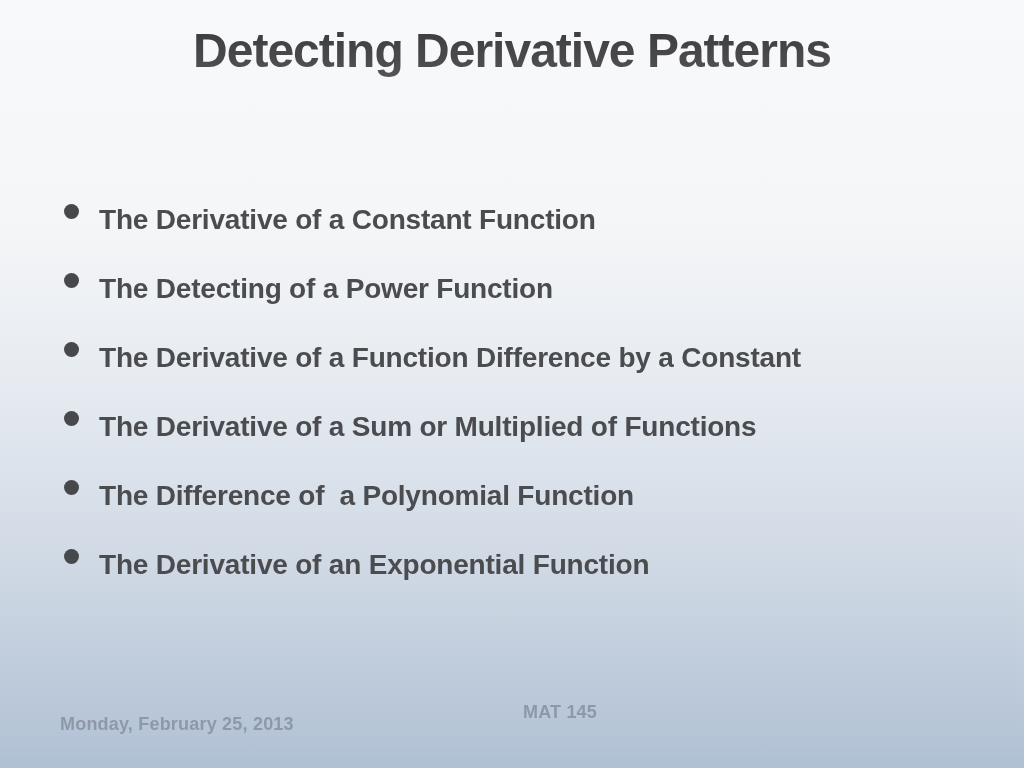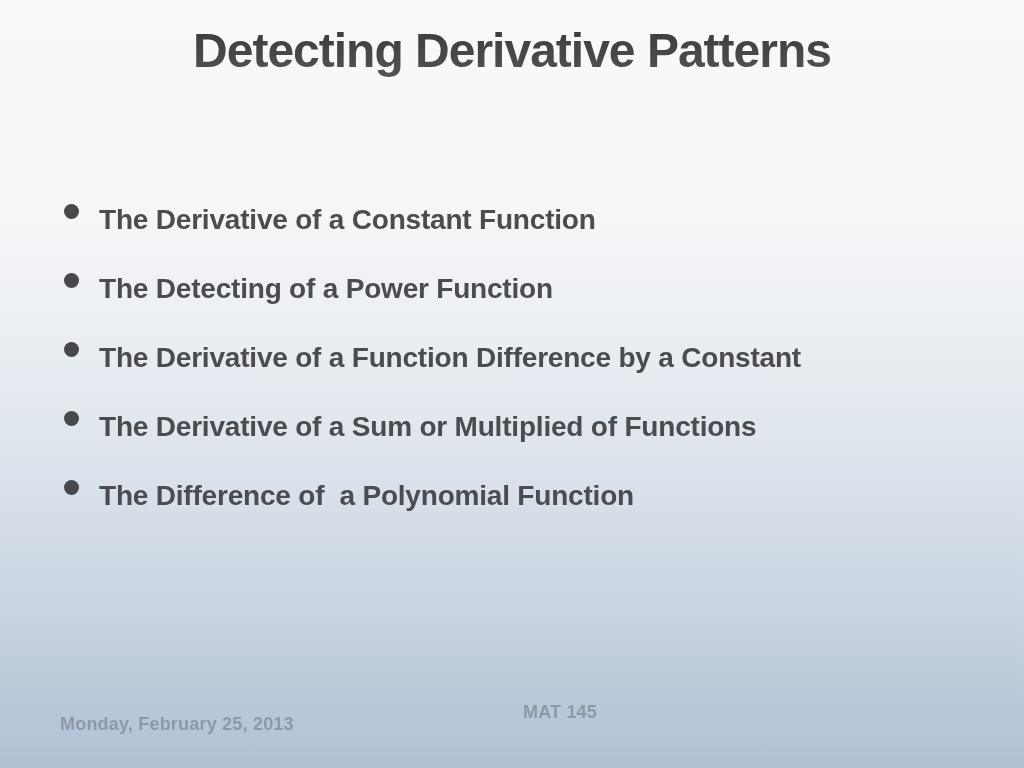--- a/index.html
+++ b/index.html
@@ -111,18 +111,22 @@
       <span class="bullet-text">The Derivative of a Function Difference by a Constant</span>
     </li>
     <li>
       <span class="dot"></span>
       <span class="bullet-text">The Derivative of a Sum or Multiplied of Functions</span>
     </li>
     <li>
       <span class="dot"></span>
       <span class="bullet-text">The Difference of  a Polynomial Function</span>
     </li>
+    <li>
+      <span class="dot"></span>
+      <span class="bullet-text">The Derivative of an Exponential Function</span>
+    </li>
   </ul>
 
   <div class="footer-date">Monday, February 25, 2013</div>
   <div class="footer-course">MAT 145</div>
 
 </div>
 
 </body></html>

